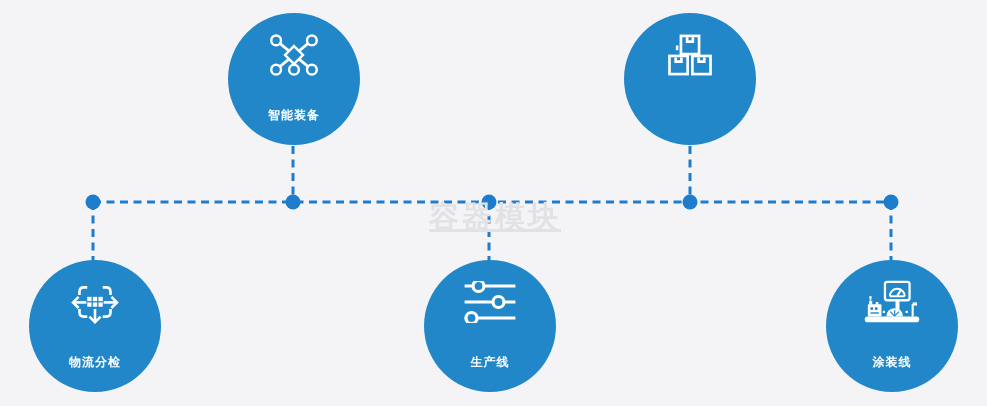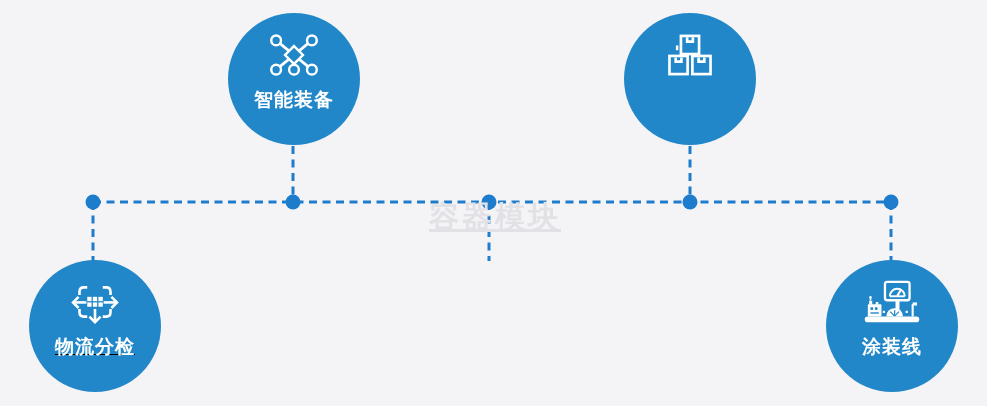--- a/index.html
+++ b/index.html
@@ -29,42 +29,42 @@
     width:132px;height:132px;
     border-radius:50%;
     background:var(--circle,#2187c8);
     display:flex;flex-direction:column;align-items:center;
   }
   .icon-box{
     margin-top:12px;height:60px;
     display:flex;align-items:center;justify-content:center;
   }
   .node-label{
-    margin-top:2px;line-height:24px;
+    margin-top:18px;line-height:24px;
     color:var(--label,#ffffff);
-    font-size:19px;font-weight:bold;letter-spacing:1px;
+    font-size:12px;font-weight:bold;letter-spacing:1px;
     white-space:nowrap;
   }
   .ico-stroke{stroke:var(--icon,#fff);fill:none;}
   .ico-fill{fill:var(--icon,#fff);stroke:none;}
   .ico-mask{fill:var(--circle,#2187c8);stroke:var(--icon,#fff);}
   .ico-blue{stroke:var(--circle,#2187c8);fill:none;}
   .ico-bluefill{fill:var(--circle,#2187c8);stroke:none;}
   .watermark{
     position:absolute;left:429px;top:197px;
     font-size:30px;letter-spacing:3px;
     color:var(--watermark,#e2e2e6);
     font-weight:bold;
     user-select:none;
     text-decoration:underline;
   }
   
   .pos-smart{left:228px;top:13px;}
   .pos-warehouse{left:624px;top:13px;}
-  .pos-sorting{left:29px;top:260px;text-decoration:underline;}
+  .pos-sorting{left:29px;top:260px;}
   .pos-production{left:424px;top:260px;}
   .pos-coating{left:826px;top:260px;}
 </style>
 </head>
 <body>
 
 <div class="stage">
 
   <svg class="connectors" viewBox="0 0 987 406" xmlns="http://www.w3.org/2000/svg">
     <path class="dash" d="M93 202 H891"></path>
@@ -130,20 +130,33 @@
         <path class="ico-stroke" stroke-width="3" d="M11 23 L4.5 29.5 L11 36"></path>
         <path class="ico-stroke" stroke-width="3" d="M40 29.5 H55"></path>
         <path class="ico-stroke" stroke-width="3" d="M49 23 L55.5 29.5 L49 36"></path>
         <path class="ico-stroke" stroke-width="3" d="M30 37 V52"></path>
         <path class="ico-stroke" stroke-width="3" d="M23.5 46 L30 52.5 L36.5 46"></path>
       </svg>
     </div>
     <div class="node-label">物流分检</div>
   </div>
 
+  <div class="node pos-production">
+    <div class="icon-box">
+      <svg width="54" height="42" viewBox="0 0 54 42">
+        <line class="ico-stroke" stroke-width="3.2" x1="1.6" y1="5" x2="52.4" y2="5"></line>
+        <line class="ico-stroke" stroke-width="3.2" x1="1.6" y1="21" x2="52.4" y2="21"></line>
+        <line class="ico-stroke" stroke-width="3.2" x1="1.6" y1="37" x2="52.4" y2="37"></line>
+        <circle class="ico-mask" stroke-width="3.2" cx="15.5" cy="5" r="5.5"></circle>
+        <circle class="ico-mask" stroke-width="3.2" cx="35.5" cy="21" r="5.5"></circle>
+        <circle class="ico-mask" stroke-width="3.2" cx="8.5" cy="37" r="5.5"></circle>
+      </svg>
+    </div>
+    <div class="node-label">生产线</div>
+  </div>
 
   <div class="node pos-coating">
     <div class="icon-box">
       <svg width="58" height="44" viewBox="0 0 66 50">
         <rect class="ico-stroke" stroke-width="2.6" x="25" y="2" width="28" height="21" rx="2.5"></rect>
         <path class="ico-stroke" stroke-width="2.2" d="M30.5 18.5 A8.5 8.5 0 0 1 47.5 18.5"></path>
         <line class="ico-stroke" stroke-width="2.2" x1="30.5" y1="18.5" x2="47.5" y2="18.5"></line>
         <line class="ico-stroke" stroke-width="2.4" x1="39" y1="18" x2="43.5" y2="10.5"></line>
         <rect class="ico-fill" x="37" y="23" width="4.5" height="12"></rect>
         <path class="ico-fill" d="M26.5 41.5 A9.5 9.5 0 0 1 45.5 41.5 Z"></path>

